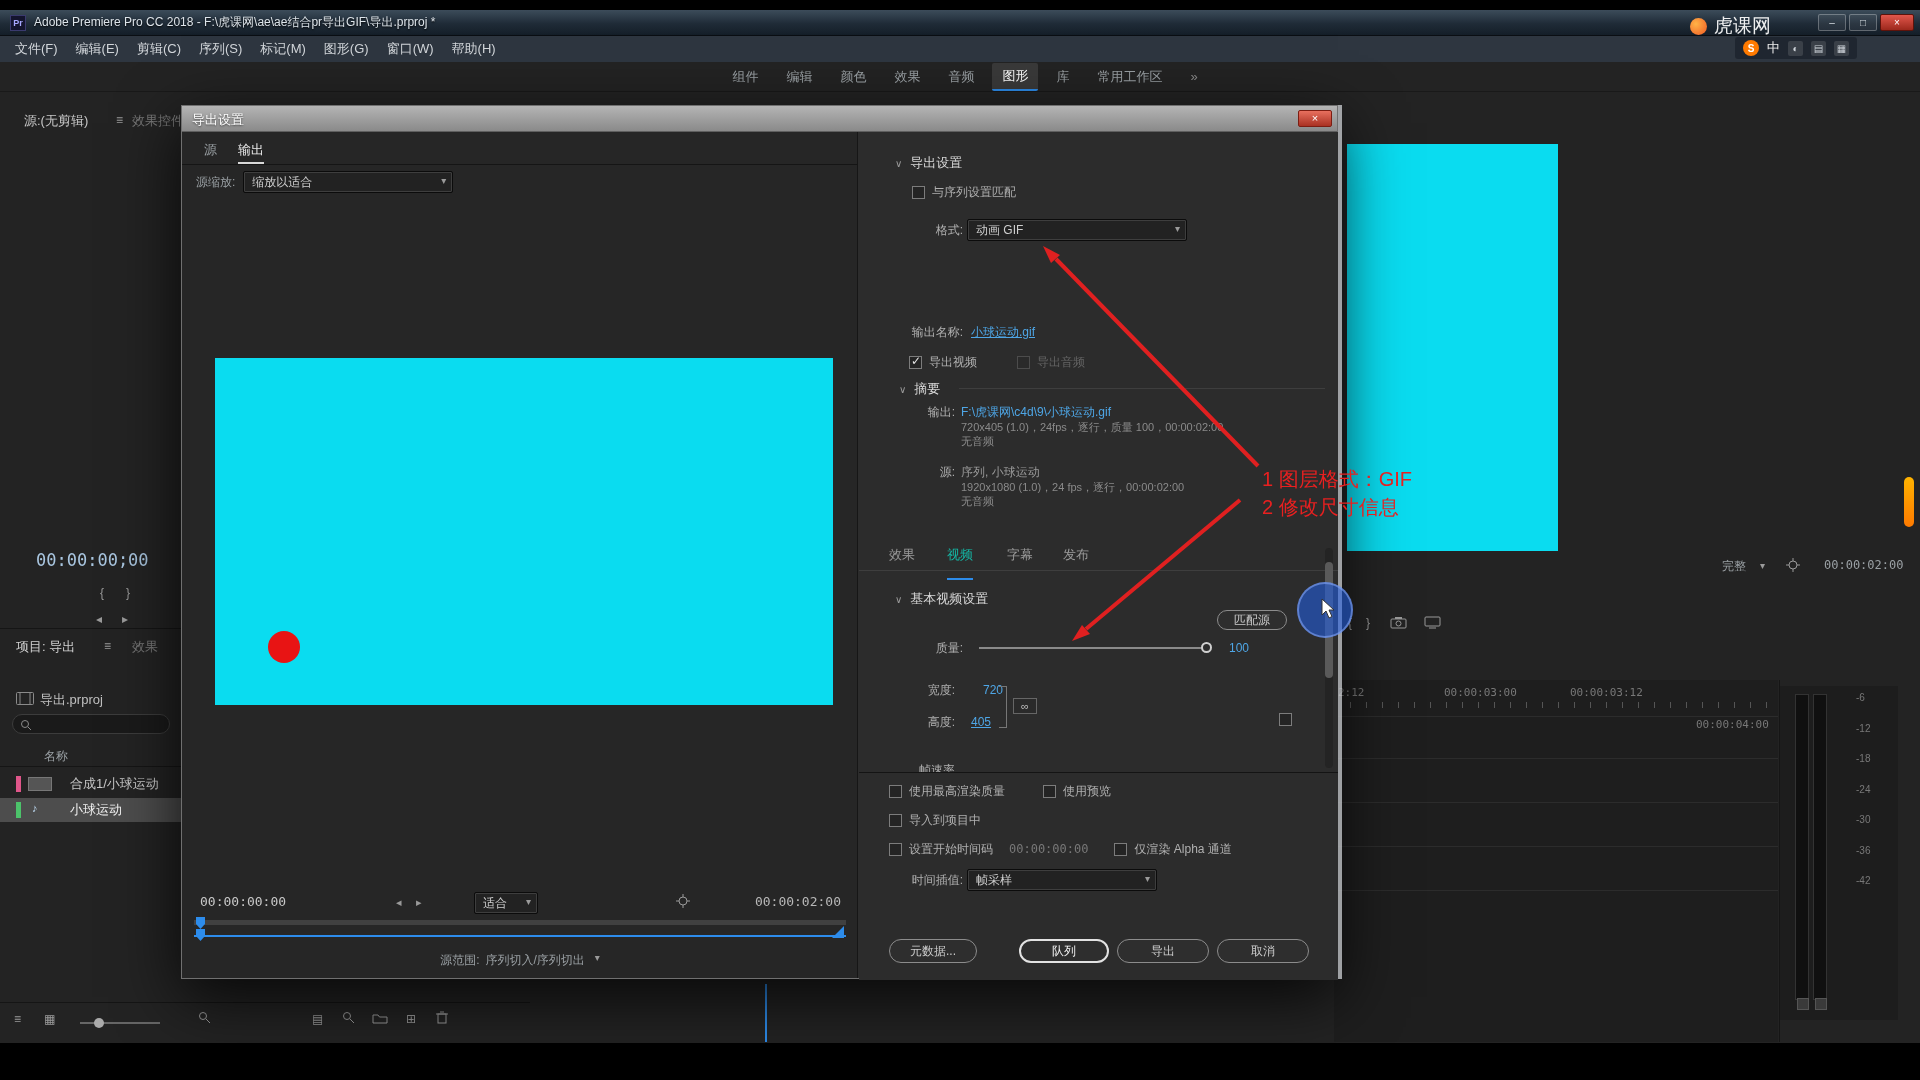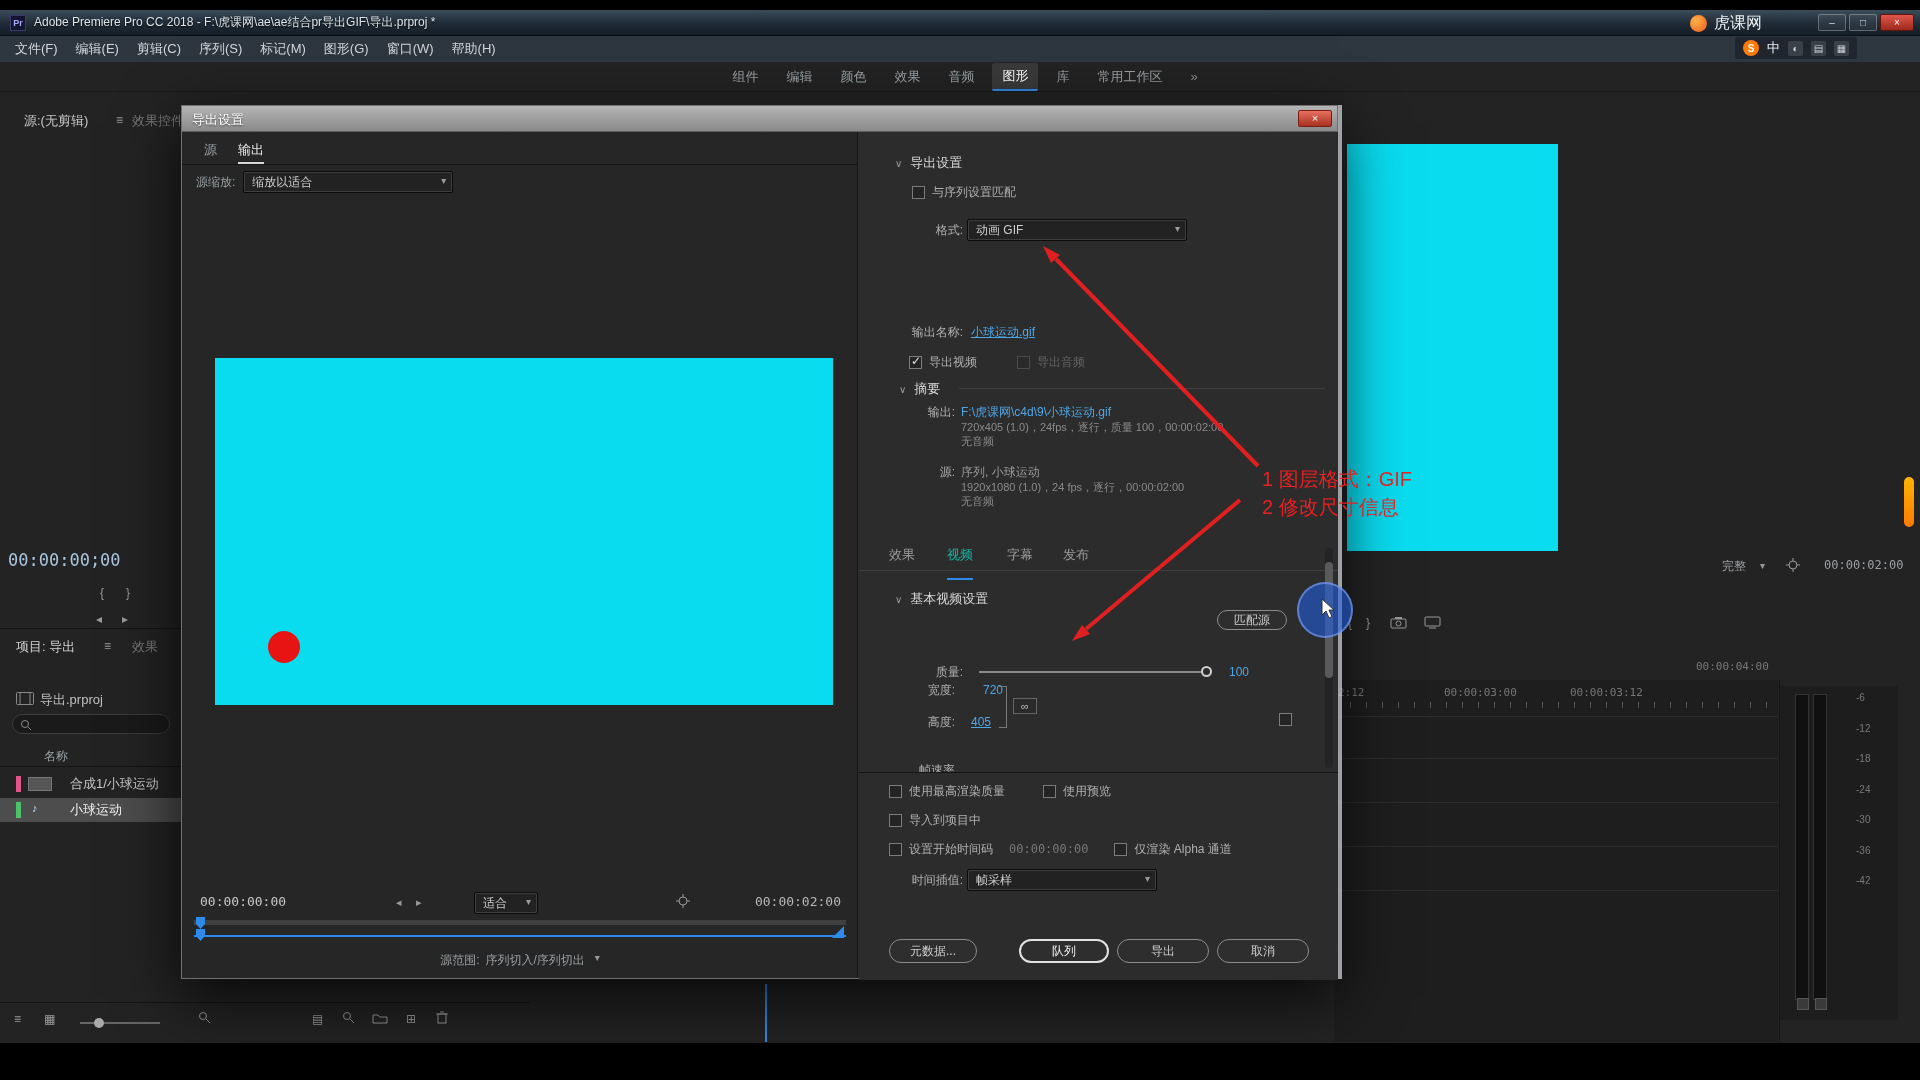--- a/index.html
+++ b/index.html
@@ -107,21 +107,21 @@
     <span class="ws">常用工作区</span>
     <span class="wsmore">»</span>
   </div>
 
   <div class="appbody">
 
     <span class="abs f13" style="left:24px;top:20px;color:#c8c8c8">源:(无剪辑)</span>
     <span class="abs f12 icon-g" style="left:116px;top:21px">≡</span>
     <span class="abs f13 c-faint" style="left:132px;top:20px;width:48px;overflow:hidden;white-space:nowrap">效果控件</span>
 
-    <span class="abs mono" style="left:8px;top:458px;font-size:17px;color:#a9c6e0">00:00:00;00</span>
+    <span class="abs mono" style="left:36px;top:458px;font-size:17px;color:#a9c6e0">00:00:00;00</span>
     <span class="abs f12 icon-g" style="left:100px;top:494px">{</span>
     <span class="abs f12 icon-g" style="left:126px;top:494px">}</span>
     <span class="abs f12 icon-g" style="left:96px;top:520px">◂</span>
     <span class="abs f12 icon-g" style="left:122px;top:520px">▸</span>
 
     <div class="abs panelline" style="left:0;top:536px;width:530px;height:1px"></div>
     <span class="abs f13" style="left:16px;top:546px;color:#d0d0d0">项目: 导出</span>
     <span class="abs f12 icon-g" style="left:104px;top:547px">≡</span>
     <span class="abs f13 c-faint" style="left:132px;top:546px">效果</span>
 
@@ -204,21 +204,21 @@
       </svg>
     <svg class="abs" style="left:1424px;top:524px" width="17" height="13">
         <rect x="1" y="1" width="15" height="9" rx="1" fill="none" stroke="#9a9a9a"></rect>
         <line x1="5" y1="12" x2="12" y2="12" stroke="#9a9a9a"></line>
       </svg>
 
     <div class="abs" style="left:1334px;top:588px;width:444px;height:362px;background:#1e1e1e"></div>
     <span class="abs mono f11 c-faint" style="left:1338px;top:594px">2:12</span>
     <span class="abs mono f11 c-faint" style="left:1444px;top:594px">00:00:03:00</span>
     <span class="abs mono f11 c-faint" style="left:1570px;top:594px">00:00:03:12</span>
-    <span class="abs mono f11 c-faint" style="left:1696px;top:568px">00:00:04:00</span>
+    <span class="abs mono f11 c-faint" style="left:1696px;top:626px">00:00:04:00</span>
     <div class="abs" style="left:1334px;top:610px;width:444px;height:6px;background:repeating-linear-gradient(90deg,#555 0 1px,transparent 1px 16px)"></div>
     <div class="abs lane" style="left:1334px;top:624px;width:444px;height:1px"></div>
     <div class="abs lane" style="left:1334px;top:666px;width:444px;height:1px"></div>
     <div class="abs lane" style="left:1334px;top:710px;width:444px;height:1px"></div>
     <div class="abs lane" style="left:1334px;top:754px;width:444px;height:1px"></div>
     <div class="abs lane" style="left:1334px;top:798px;width:444px;height:1px"></div>
     <div class="abs panelline" style="left:1779px;top:588px;width:1px;height:362px"></div>
 
     <div class="abs" style="left:1780px;top:594px;width:118px;height:334px;background:#1d1d1d"></div>
     <div class="abs" style="left:1795px;top:602px;width:14px;height:306px;background:#101010;border:1px solid #333"></div>
@@ -336,21 +336,21 @@
       
       <span class="tabtxt" style="left:30px;top:414px">效果</span>
       <span class="tabtxt on" style="left:88px;top:414px">视频</span>
       <span class="tabtxt" style="left:148px;top:414px">字幕</span>
       <span class="tabtxt" style="left:204px;top:414px">发布</span>
       <div class="hline" style="left:0;top:438px;width:479px"></div>
 
       <span class="sech" style="left:36px;top:458px">基本视频设置</span>
       <div class="pill" style="left:358px;top:478px;width:70px;height:20px;border-radius:10px">匹配源</div>
 
-      <div class="row" style="left:0;top:528px">
+      <div class="row" style="left:0;top:504px">
         <span class="lbl">质量:</span>
         <div class="slider-track" style="width:232px;margin-left:16px">
           <span class="slider-handle" style="left:222px"></span>
         </div>
         <span class="f12 c-link" style="margin-left:18px">100</span>
       </div>
 
       <div class="row" style="left:0;top:546px">
         <span class="lbl" style="width:96px">宽度:</span>
         <span class="f12 c-link" style="margin-left:28px;">720</span>
@@ -416,21 +416,21 @@
   <div class="annot" style="left:1262px;top:494px">2 修改尺寸信息</div>
 
   <div class="circlecursor">
     <svg style="position:absolute;left:22px;top:14px" width="16" height="22">
       <polygon points="1,1 1,17 5,13 8,20 11,18.5 8,12 13,12" fill="#fff" stroke="#333"></polygon>
     </svg>
   </div>
 
   <div class="watermark" style="left:1690px;top:13px;display:flex;align-items:center;gap:7px">
     <span style="width:17px;height:17px;border-radius:50%;background:radial-gradient(circle at 35% 35%,#ffb347,#f05a23)"></span>
-    <span style="font-size:16px;color:rgba(255,255,255,.92)">虎课网</span>
+    <span style="font-size:19px;color:rgba(255,255,255,.92)">虎课网</span>
   </div>
   <div class="watermark imebox" style="left:1735px;top:37px">
     <span style="width:16px;height:16px;border-radius:50%;background:#ff7a00;color:#fff;font-size:10px;font-weight:bold;display:flex;align-items:center;justify-content:center">S</span>
     <span style="font-size:13px;color:#ececec">中</span>
     <span class="imeicon">◐</span>
     <span class="imeicon">▤</span>
     <span class="imeicon">▦</span>
   </div>
 
   <div class="abs" style="left:0;top:1043px;width:1920px;height:37px;background:#000;z-index:25"></div>

